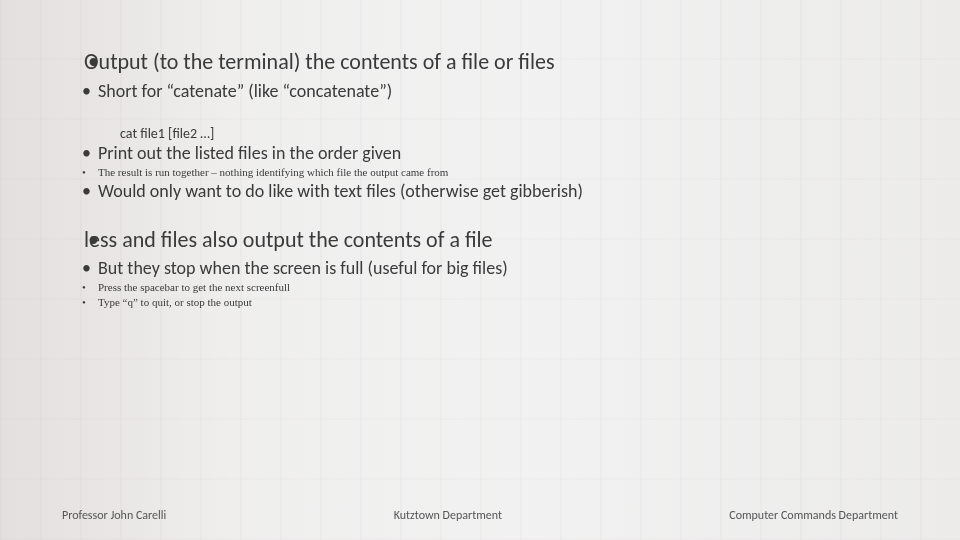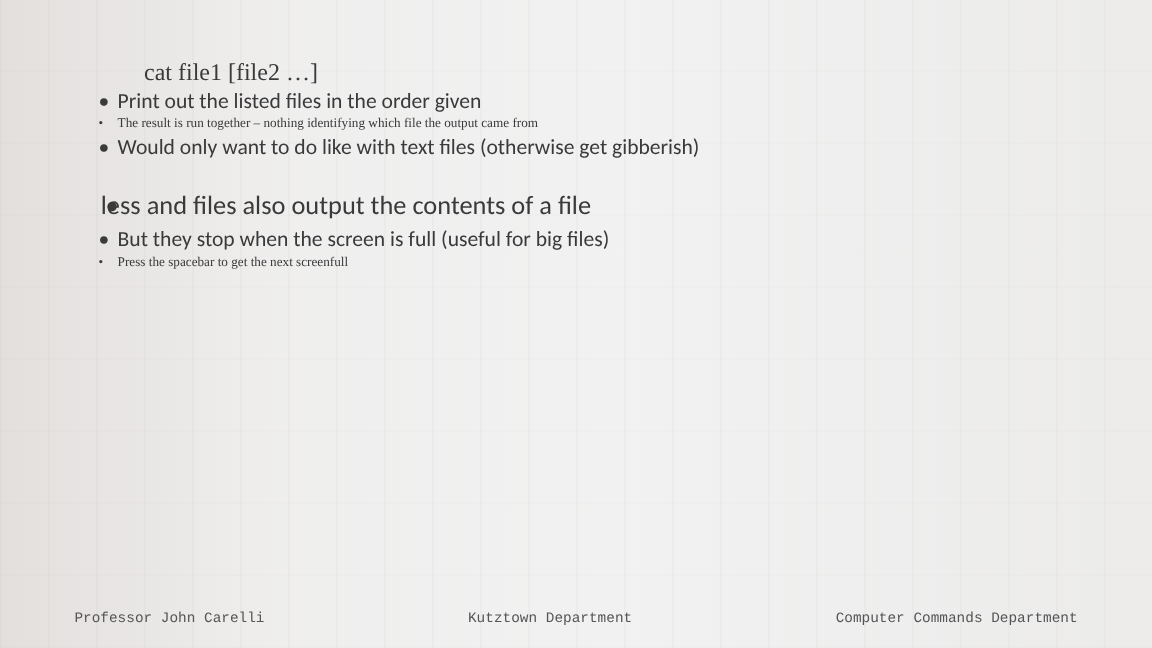--- a/index.html
+++ b/index.html
@@ -70,46 +70,52 @@
   }
   
   .l3 {
     font-size: 11px;
     padding-left: 36px;
     line-height: 1.35;
     font-family: Liberation Serif, serif;
   }
   .block { margin-bottom: 22px; }
   .usage-line {
-    font-size: 20px;
+    font-size: 14px;
     padding-left: 58px;
     margin: 2px 0 0 0;
-    font-family: Liberation Serif, serif;
   }
   .italic { }
   .footer {
     position: absolute;
     left: 0; right: 0;
     bottom: 18px;
     padding: 0 62px;
     display: flex;
     justify-content: space-between;
     font-size: 12px;
     color: #555;
-    font-family: Liberation Mono, monospace;
   }
 </style>
 </head>
 <body>
 
 <div class="bg"></div>
 
 <div class="slide">
 
 
+  <div class="block">
+    <ul class="l1">
+      <li class="dot">Output (to the terminal) the contents of a file or files</li>
+    </ul>
+    <ul class="l2">
+      <li class="dot">Short for “catenate” (like “concatenate”)</li>
+    </ul>
+  </div>
 
   <div class="block">
     <div class="usage-line">cat file1 [file2 …]</div>
     <ul class="l2">
       <li class="dot">Print out the listed files in the order given</li>
     </ul>
     <ul class="l3">
       <li class="dot">The result is run together – nothing identifying which file the output came from</li>
     </ul>
     <ul class="l2">
@@ -121,20 +127,21 @@
     <ul class="l1">
       <li class="dot">
         <span class="italic">less</span><span> and </span><span class="italic">files</span><span> also output the contents of a file</span>
       </li>
     </ul>
     <ul class="l2">
       <li class="dot">But they stop when the screen is full (useful for big files)</li>
     </ul>
     <ul class="l3">
       <li class="dot">Press the spacebar to get the next screenfull</li>
+      <li class="dot">Type “q” to quit, or stop the output</li>
     </ul>
   </div>
 
 </div>
 
 <div class="footer">
   <span>Professor John Carelli</span>
   <span>Kutztown Department</span>
   <span>Computer Commands Department</span>
 </div>

